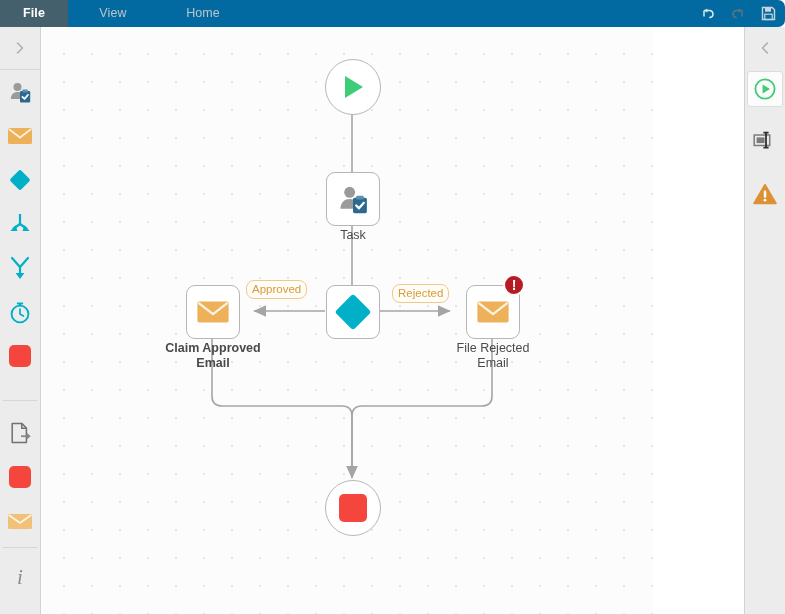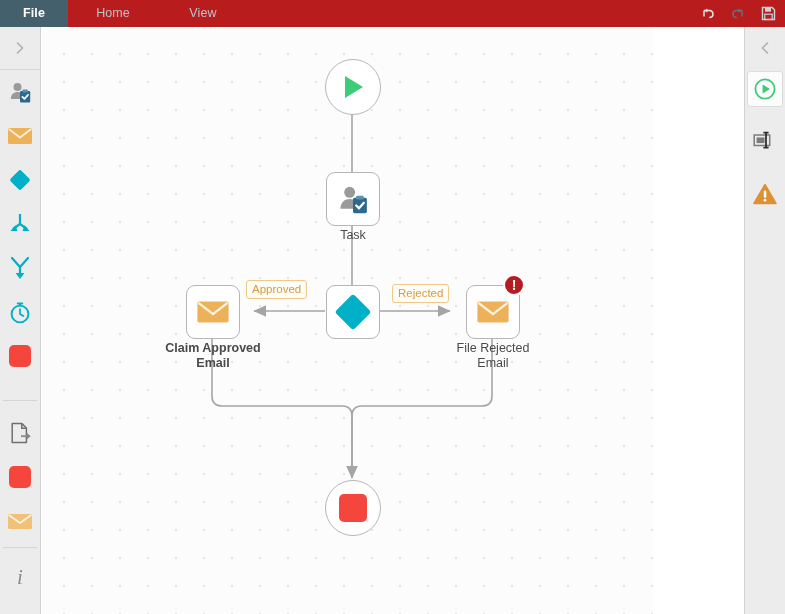--- a/index.html
+++ b/index.html
@@ -14,24 +14,25 @@
     overflow: hidden;
     position: relative;
     -webkit-font-smoothing: antialiased;
   }
 
   
   .menubar {
     position: absolute;
     left: 0; top: 0;
     width: 785px; height: 27px;
-    background: #b91c1c;
-    display: flex;
-    align-items: center;
-    box-sizing: border-box;
+    background: #0369a1;
+    display: flex;
+    align-items: center;
+    box-sizing: border-box;
+    border-radius: 7px;
   }
   .menu-item {
     font-size: 12.5px;
     color: #b9c6cc;
     height: 27px;
     line-height: 27px;
     text-align: center;
     cursor: default;
     letter-spacing: 0.1px;
   }
@@ -158,21 +159,21 @@
     transform: translateX(-50%);
     top: 56px;
     white-space: pre-line;
   }
   .edge-label {
     position: absolute;
     font-size: 11.5px;
     color: #d99a3a;
     background: #fffdf7;
     border: 1px solid #f0c98a;
-    border-radius: 3px;
+    border-radius: 8px;
     padding: 2px 5px 3px 5px;
     line-height: 12px;
     white-space: nowrap;
   }
   .err-badge {
     position: absolute;
     width: 22px; height: 22px;
     border-radius: 50%;
     background: #b61b23;
     border: 2px solid #fcfcfc;
@@ -206,22 +207,22 @@
     background: #00b0c7;
     transform: rotate(45deg);
     border-radius: 3px;
   }
 </style>
 </head>
 <body>
 
 <div class="menubar">
   <div class="menu-item active menu-file">File</div>
+  <div class="menu-item menu-view">View</div>
   <div class="menu-item menu-home">Home</div>
-  <div class="menu-item menu-view">View</div>
 
   <div class="menubar-right">
     <div class="tb-icon" title="Undo">
       <svg width="18" height="18" viewBox="0 0 18 18">
         <path d="M5 5.5 H11 A3.6 3.6 0 0 1 11 12.6 H10.2" fill="none" stroke="#dfe7ea" stroke-width="1.5"></path>
         <path d="M5 5.5 L5 11.5" fill="none" stroke="#dfe7ea" stroke-width="1.5"></path>
         <path d="M5.2 5.6 L8.4 3.4 L8.4 7.8 Z" fill="#dfe7ea"></path>
       </svg>
     </div>
     <div class="tb-icon" title="Redo">

